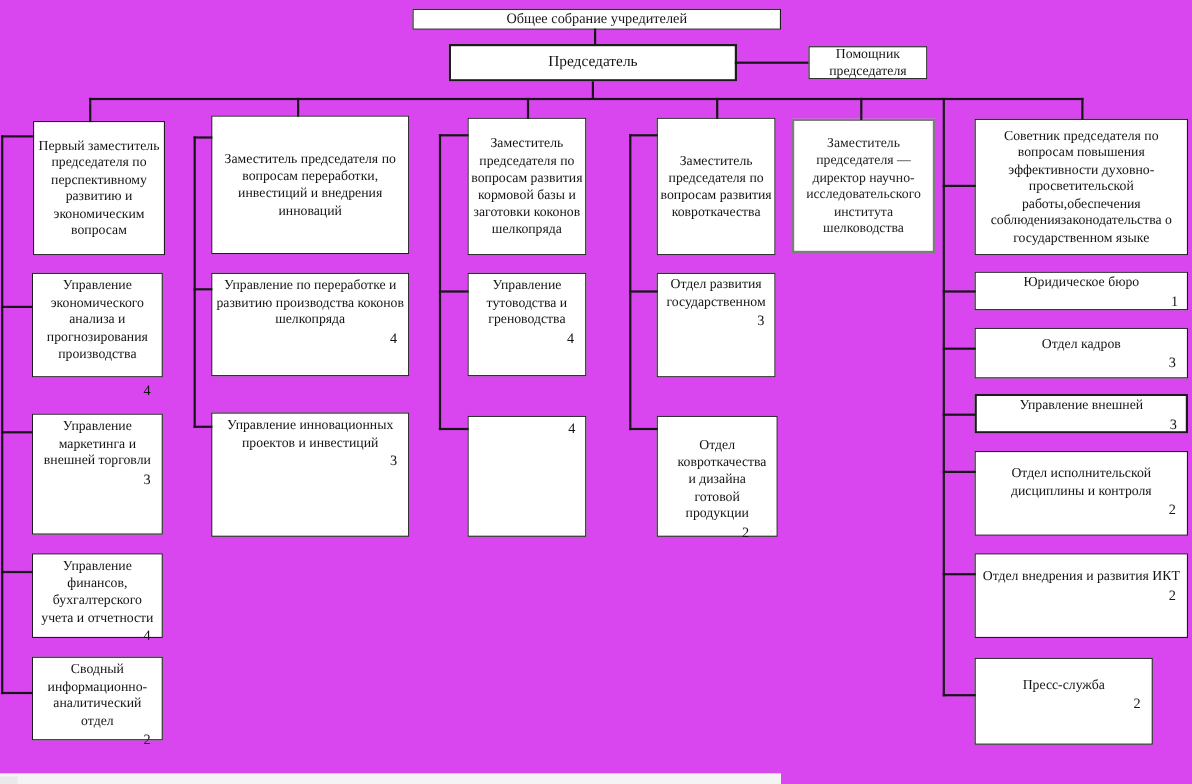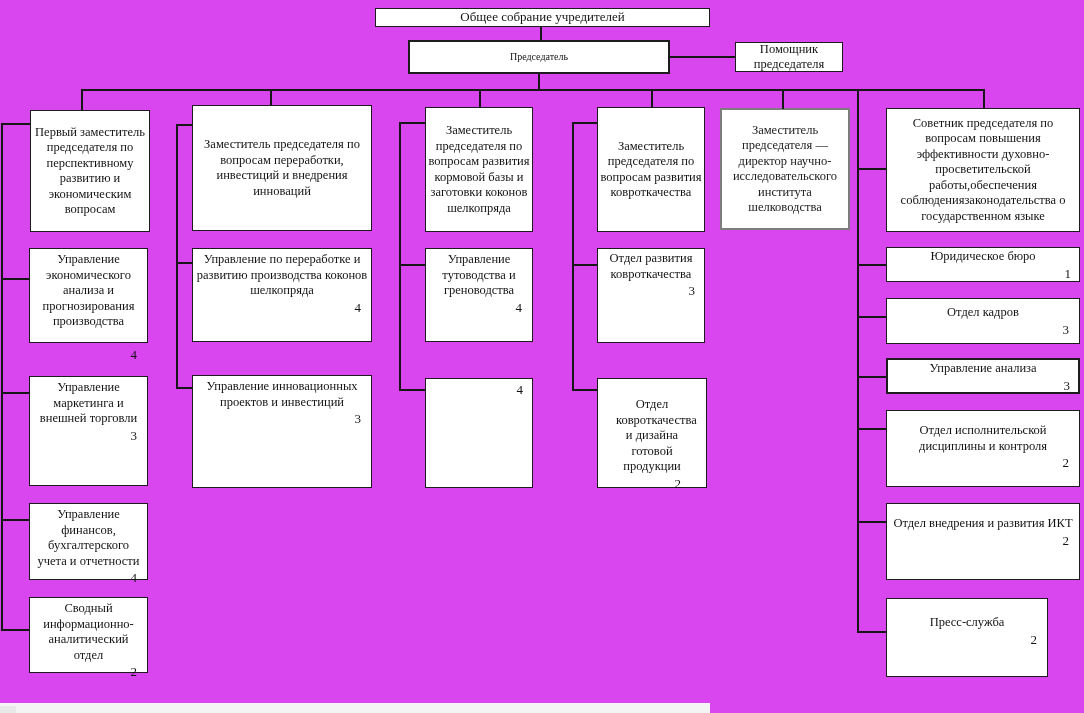--- a/index.html
+++ b/index.html
@@ -27,21 +27,21 @@
 </style>
 </head>
 <body>
 
 <div id="canvas">
 
   <div class="box center" style="left:375px; top:8px; width:335px; height:19px; font-size:13px; padding:0;">
     <div class="lbl">Общее собрание учредителей</div>
   </div>
 
-  <div class="box center b2" style="left:408px; top:40px; width:262px; height:34px; font-size:10px;">
+  <div class="box center b2" style="left:408px; top:40px; width:262px; height:34px; font-size:14px;">
     <div class="lbl">Председатель</div>
   </div>
 
   <div class="box center" style="left:735px; top:42px; width:108px; height:30px; padding:1px;">
     <div class="lbl">Помощник председателя</div>
   </div>
 
   <div class="box center" style="left:30px; top:110px; width:120px; height:122px;">
     <div class="lbl">Первый заместитель председателя по перспективному развитию и экономическим вопросам</div>
   </div>
@@ -82,21 +82,21 @@
     <div class="num">4</div>
   </div>
   <div class="box" style="left:425px; top:378px; width:108px; height:110px; padding:2px;">
     <div class="num">4</div>
   </div>
 
   <div class="box center" style="left:597px; top:107px; width:108px; height:125px; padding:2px;">
     <div class="lbl">Заместитель председателя по вопросам развития ковроткачества</div>
   </div>
   <div class="box" style="left:597px; top:248px; width:108px; height:95px; padding:2px;">
-    <div class="lbl">Отдел развития ковроткачества</div>
+    <div class="lbl">Отдел развития государственном</div>
     <div class="num">3</div>
   </div>
   <div class="box" style="left:597px; top:378px; width:110px; height:110px; padding:18px;">
     <div class="lbl">Отдел ковроткачества и дизайна готовой продукции</div>
     <div class="num">2</div>
   </div>
 
   <div class="box center inst" style="left:720px; top:108px; width:130px; height:122px;">
     <div class="lbl">Заместитель председателя — директор научно-исследовательского института шелководства</div>
   </div>
@@ -106,21 +106,21 @@
   </div>
   <div class="box" style="left:886px; top:247px; width:194px; height:35px; padding:1px;">
     <div class="lbl">Юридическое бюро</div>
     <div class="num">1</div>
   </div>
   <div class="box pt6" style="left:886px; top:298px; width:194px; height:46px;">
     <div class="lbl">Отдел кадров</div>
     <div class="num">3</div>
   </div>
   <div class="box thick" style="left:886px; top:358px; width:194px; height:36px; padding:1px;">
-    <div class="lbl">Управление анализа</div>
+    <div class="lbl">Управление внешней</div>
     <div class="num">3</div>
   </div>
   <div class="box pt12" style="left:886px; top:410px; width:194px; height:77px;">
     <div class="lbl">Отдел исполнительской дисциплины и контроля</div>
     <div class="num">2</div>
   </div>
   <div class="box pt12" style="left:886px; top:503px; width:194px; height:77px;">
     <div class="lbl">Отдел внедрения и развития ИКТ</div>
     <div class="num">2</div>
   </div>

